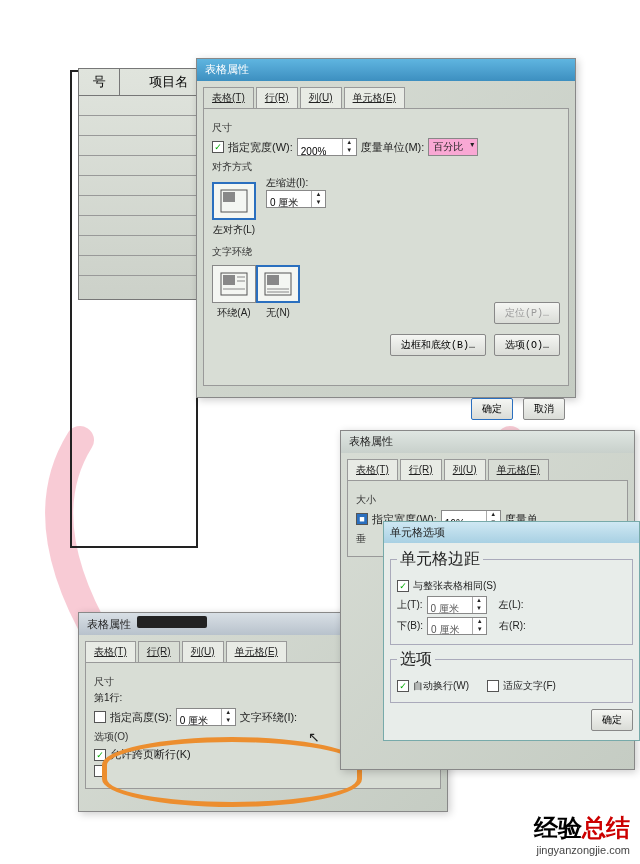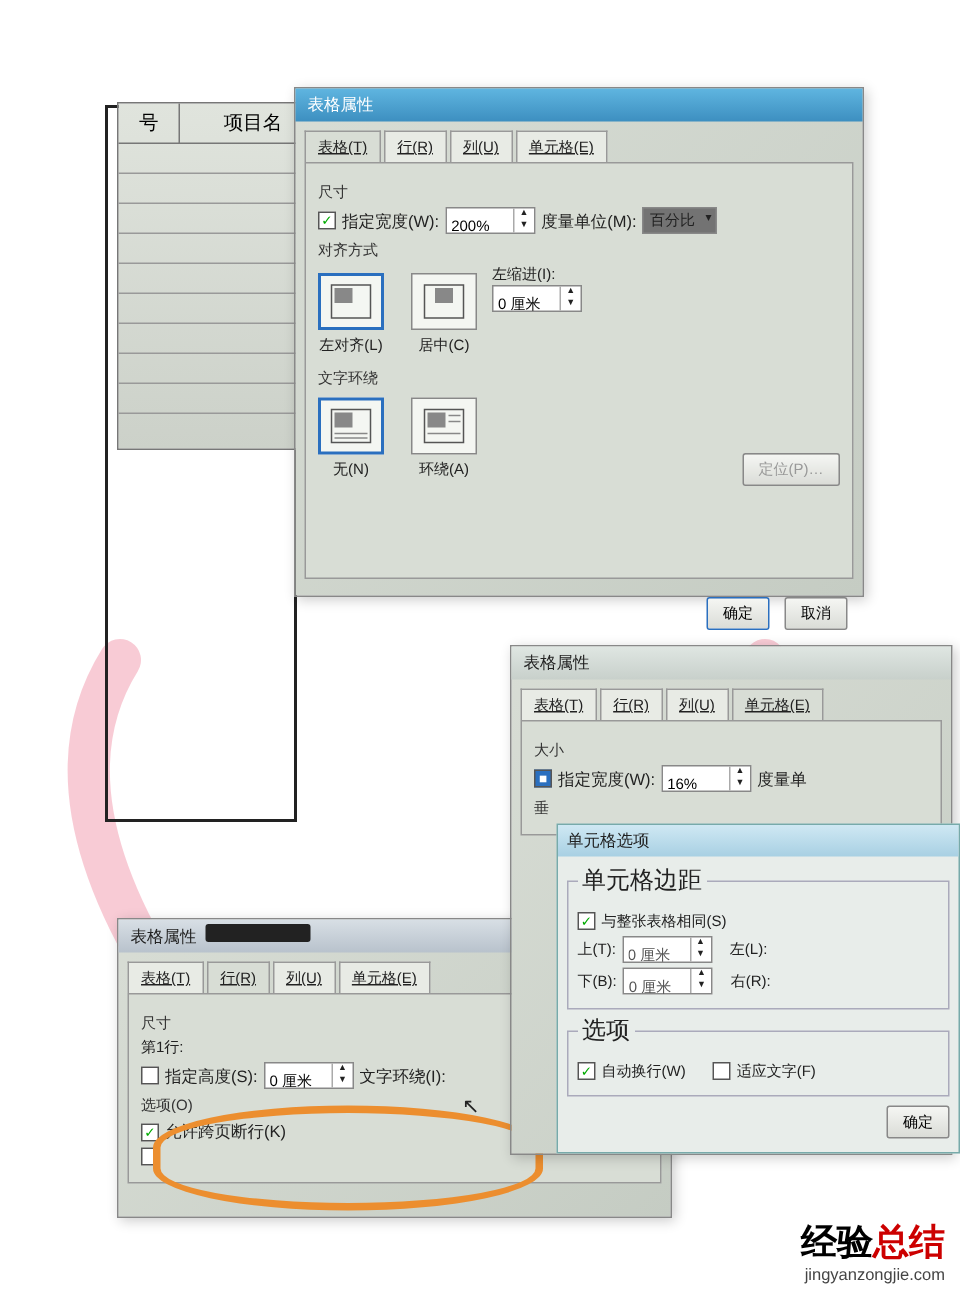--- a/index.html
+++ b/index.html
@@ -17,39 +17,39 @@
   .tab { padding: 3px 8px; border: 1px solid #999; border-bottom: none; background: #e8ebe5; margin-right: 2px; font-size: 10px; cursor: pointer; }
   .tab.active { background: #d8ddd5; }
   .tab-body { border: 1px solid #999; margin: 0 6px 6px 6px; padding: 8px; background: #d8ddd5; height: calc(100% - 60px); }
   .group-label { font-size: 10px; margin: 4px 0 2px 0; color: #333; }
   .row { display: flex; align-items: center; gap: 4px; margin: 3px 0; flex-wrap: wrap; }
   .checkbox { width: 12px; height: 12px; border: 1px solid #555; background: #fff; display: inline-flex; align-items: center; justify-content: center; font-size: 9px; color: #0a0; }
   .spinner { display: inline-flex; border: 1px solid #888; background: #fff; height: 18px; }
   .spinner input { border: none; width: 44px; padding: 12px 3px; font-size: 10px; background: transparent; }
   .spinner .arrows { width: 14px; display: flex; flex-direction: column; border-left: 1px solid #aaa; }
   .spinner .arrows div { flex:1; font-size: 6px; text-align: center; line-height: 7px; cursor: pointer; }
-  .select { border: 1px solid #888; background: #737373; padding: 1px 14px 1px 4px; font-size: 10px; height: 18px; position: relative; text-align: right; }
+  .select { border: 1px solid #888; background: #f9a8d4; padding: 1px 14px 1px 4px; font-size: 10px; height: 18px; position: relative; text-align: right; }
   .select::after { content: "▾"; position: absolute; right: 3px; top: 1px; font-size: 8px; }
-  .align-opts { display: flex; gap: 18px; margin: 6px 0 4px 0; }
+  .align-opts { display: flex; margin: 6px 0 4px 0; }
   .align-opt { text-align: center; font-size: 10px; }
   .align-icon { width: 44px; height: 38px; border: 1px solid #888; background: #f4f6f2; display: flex; align-items: center; justify-content: center; margin-bottom: 3px; }
   .align-icon.selected { border: 2px solid #2a6fbf; }
   .align-icon svg { width: 28px; height: 24px; }
-  .btn { border: 1px solid #888; background: linear-gradient(#f5f6f3, #dadcd7); padding: 3px 10px; font-size: 10px; border-radius: 2px; cursor: pointer; }
+  .btn { border: 1px solid #888; background: linear-gradient(#f5f6f3, #dadcd7); padding: 3px 10px; font-size: 10px; border-radius: 2px; cursor: pointer; font-family: Liberation Mono, monospace; }
   .btn:disabled { color: #999; }
   .dlg-btns { display: flex; gap: 10px; justify-content: flex-end; padding: 6px 10px; }
   
   
   .bg-doc { position: absolute; top: 68px; left: 78px; width: 140px; height: 232px; border: 1px solid #777; background: linear-gradient(#e0e4dd, #ccd1c9); z-index: 1; }
   .bg-doc .hdr { border-bottom: 1px solid #777; padding: 4px 6px; font-size: 13px; text-align: center; }
   .bg-doc .cells div { border-bottom: 1px solid #999; height: 20px; }
 
   
   .mid-panel { top: 430px; left: 340px; width: 295px; height: 340px; z-index: 5; }
-  .inner-dlg { position: absolute; top: 90px; left: 30px; right: -6px; border: 1px solid #7aa; background: #e8edea; padding: 6px; z-index: 6; margin-top: 28px; }
+  .inner-dlg { position: absolute; top: 90px; left: 42px; right: -6px; border: 1px solid #7aa; background: #e8edea; padding: 6px; z-index: 6; }
   .inner-dlg .title-bar2 { background: linear-gradient(#cfe8f3,#a8d0e3); margin: -6px -6px 6px -6px; padding: 3px 6px; font-size: 11px; }
   fieldset { border: 1px solid #aab; padding: 6px; margin: 4px 0; font-size: 10px; }
   legend { font-size: 16px; padding: 0 3px; }
 
   
   .bot-panel { top: 612px; left: 78px; width: 370px; height: 200px; z-index: 3; }
   .circle-mark { position: absolute; border: 5px solid #ec8e2f; border-radius: 50% / 40%; width: 260px; height: 70px; top: 74px; left: 16px; z-index: 9; pointer-events: none; }
   .cursor { position: absolute; top: 66px; left: 222px; font-size: 14px; z-index: 10; }
   
   .frame-border { position: absolute; border: 2px solid #222; background: transparent; pointer-events: none; }
@@ -114,60 +114,58 @@
     </div>
     <div class="group-label">对齐方式</div>
     <div style="display:flex;gap:10px;align-items:flex-start">
       <div class="align-opts">
         <div class="align-opt"><div class="align-icon selected">
               <svg viewBox="0 0 28 24">
                 <rect x="1" y="1" width="26" height="22" fill="none" stroke="#555"></rect>
                 <rect x="3" y="3" width="12" height="10" fill="#888"></rect>
               </svg>
             </div><span>左对齐(L)</span></div>
-        <div class="align-opt"><div class="align-icon">
-              <svg viewBox="0 0 28 24">
-                <rect x="1" y="1" width="26" height="22" fill="none" stroke="#555"></rect>
-                <rect x="8" y="3" width="12" height="10" fill="#888"></rect>
-              </svg>
-            </div><span>居中(C)</span></div>
       </div>
       <div style="font-size:10px">
         <div>左缩进(I):</div>
         <span class="spinner">
             <input value="0 厘米" style="">
             <span class="arrows">
               <div>▲</div>
               <div>▼</div>
             </span>
           </span>
       </div>
     </div>
     <div class="group-label">文字环绕</div>
     <div style="display:flex;align-items:flex-end;gap:18px">
       <div class="align-opts" style="margin:4px 0">
-        <div class="align-opt"><div class="align-icon selected">
-              <svg viewBox="0 0 28 24">
-                <rect x="1" y="1" width="26" height="22" fill="none" stroke="#555"></rect>
-                <rect x="3" y="3" width="12" height="10" fill="#888"></rect>
-                <line x1="3" y1="17" x2="25" y2="17" stroke="#888"></line>
-                <line x1="3" y1="20" x2="25" y2="20" stroke="#888"></line>
-              </svg>
-            </div><span>无(N)</span></div>
         <div class="align-opt"><div class="align-icon">
               <svg viewBox="0 0 28 24">
                 <rect x="1" y="1" width="26" height="22" fill="none" stroke="#555"></rect>
                 <rect x="3" y="3" width="12" height="10" fill="#888"></rect>
                 <line x1="17" y1="5" x2="25" y2="5" stroke="#888"></line>
                 <line x1="17" y1="9" x2="25" y2="9" stroke="#888"></line>
                 <line x1="3" y1="17" x2="25" y2="17" stroke="#888"></line>
               </svg>
             </div><span>环绕(A)</span></div>
+        <div class="align-opt"><div class="align-icon selected">
+              <svg viewBox="0 0 28 24">
+                <rect x="1" y="1" width="26" height="22" fill="none" stroke="#555"></rect>
+                <rect x="3" y="3" width="12" height="10" fill="#888"></rect>
+                <line x1="3" y1="17" x2="25" y2="17" stroke="#888"></line>
+                <line x1="3" y1="20" x2="25" y2="20" stroke="#888"></line>
+              </svg>
+            </div><span>无(N)</span></div>
       </div>
       <button class="btn" disabled="" style="margin-left:auto">定位(P)…</button>
+    </div>
+    <div class="row" style="justify-content:flex-end;margin-top:10px;gap:8px">
+      <button class="btn">边框和底纹(B)…</button>
+      <button class="btn">选项(O)…</button>
     </div>
   </div>
   <div class="dlg-btns">
     <button class="btn" style="border-color:#2a6fbf">确定</button>
     <button class="btn">取消</button>
   </div>
 </div>
 
 <div class="panel mid-panel">
   <div class="title-bar" style="background:linear-gradient(#dfe6e2,#c8d0cb);color:#222">表格属性</div>

